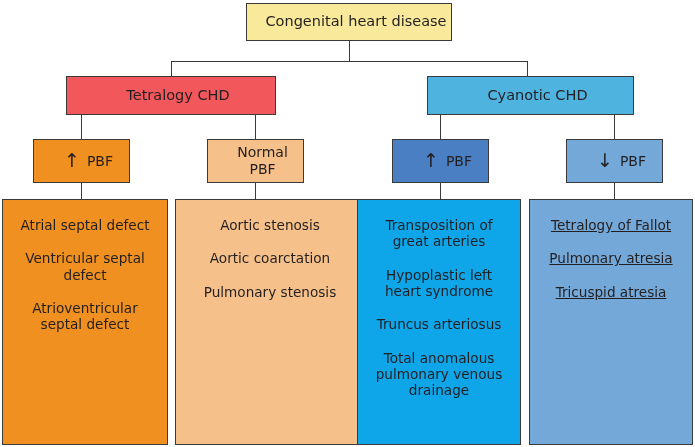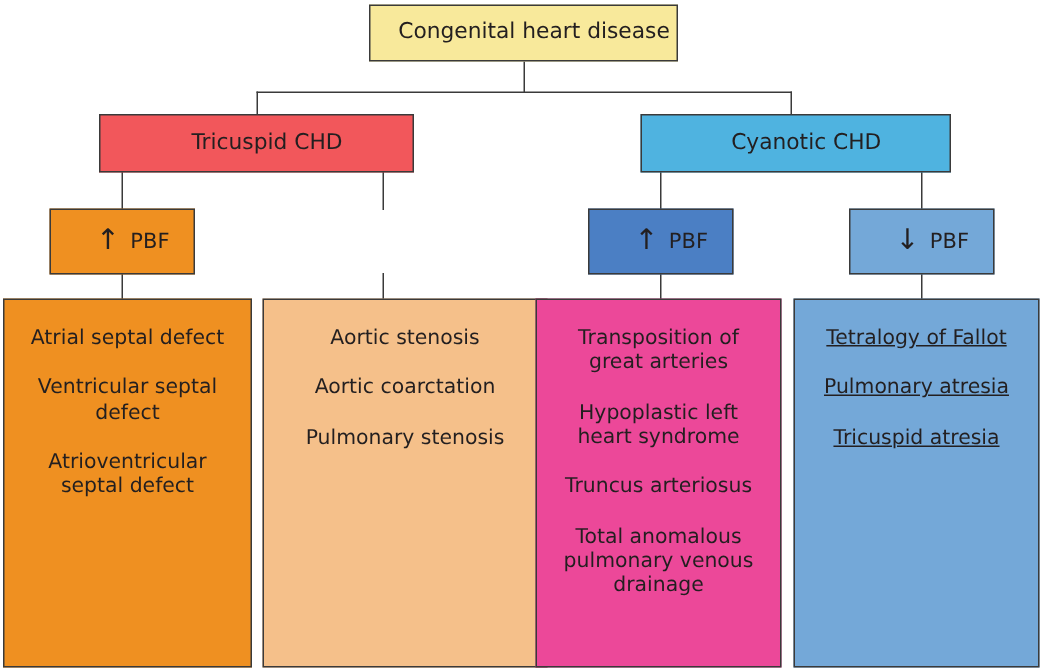--- a/index.html
+++ b/index.html
@@ -110,21 +110,21 @@
   #acy-high-panel {
     left: 2px; width: 166px;
     background: #ef9021;
   }
   #acy-normal-panel {
     left: 175px; width: 190px;
     background: #f5c08a;
   }
   #cya-high-panel {
     left: 357px; width: 164px;
-    background: #ec4899;
+    background: #0ea5e9;
   }
   #cya-low-panel {
     left: 529px; width: 164px;
     background: #74a8d8;
     text-decoration: underline;
   }
 
   
   .conn {
     position: absolute;
@@ -152,30 +152,35 @@
   <div class="conn conn-v" style="left:81px; top:182px; height:18px;"></div>
   <div class="conn conn-v" style="left:255px; top:182px; height:18px;"></div>
   <div class="conn conn-v" style="left:440px; top:182px; height:18px;"></div>
   <div class="conn conn-v" style="left:614px; top:182px; height:18px;"></div>
 
   <div class="node" id="root-node">
     <span class="node-label">Congenital heart disease</span>
   </div>
 
   <div class="node" id="acyanotic-node">
-    <span class="node-label">Tricuspid CHD</span>
+    <span class="node-label">Tetralogy CHD</span>
   </div>
   <div class="node" id="cyanotic-node">
     <span class="node-label">Cyanotic CHD</span>
   </div>
 
   <div class="node pbf" id="acy-high-pbf-node">
     <span class="pbf-inner">
       <span class="arrow-glyph">↑</span>
       <span class="node-label">PBF</span>
+    </span>
+  </div>
+  <div class="node pbf" id="acy-normal-pbf-node">
+    <span class="pbf-inner">
+      <span class="node-label">Normal PBF</span>
     </span>
   </div>
   <div class="node pbf" id="cya-high-pbf-node">
     <span class="pbf-inner">
       <span class="arrow-glyph">↑</span>
       <span class="node-label">PBF</span>
     </span>
   </div>
   <div class="node pbf" id="cya-low-pbf-node">
     <span class="pbf-inner">

